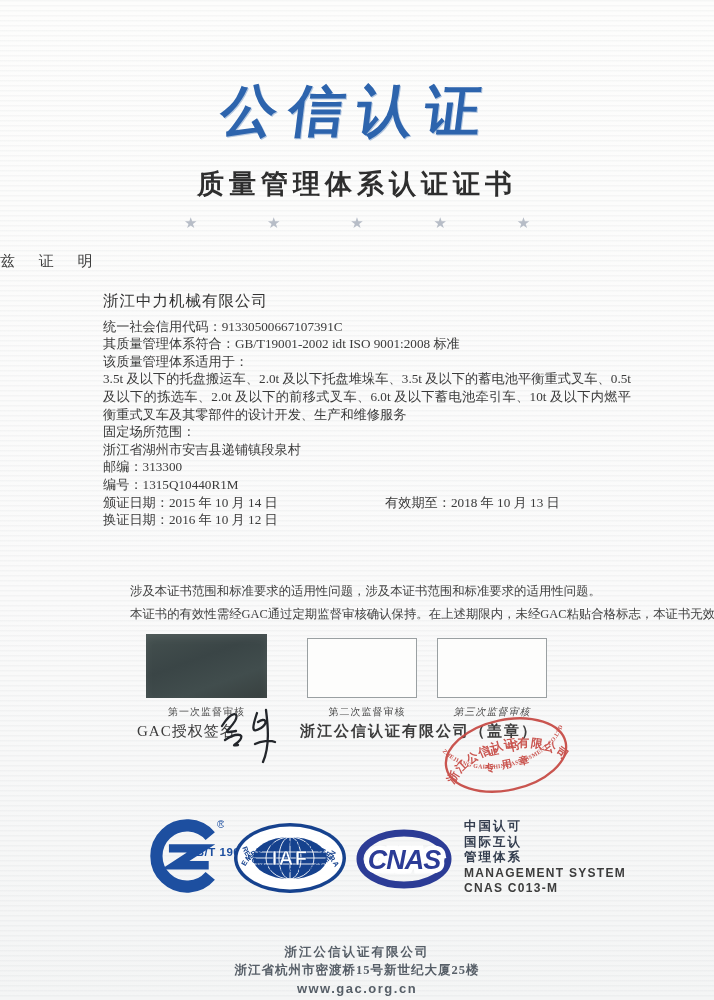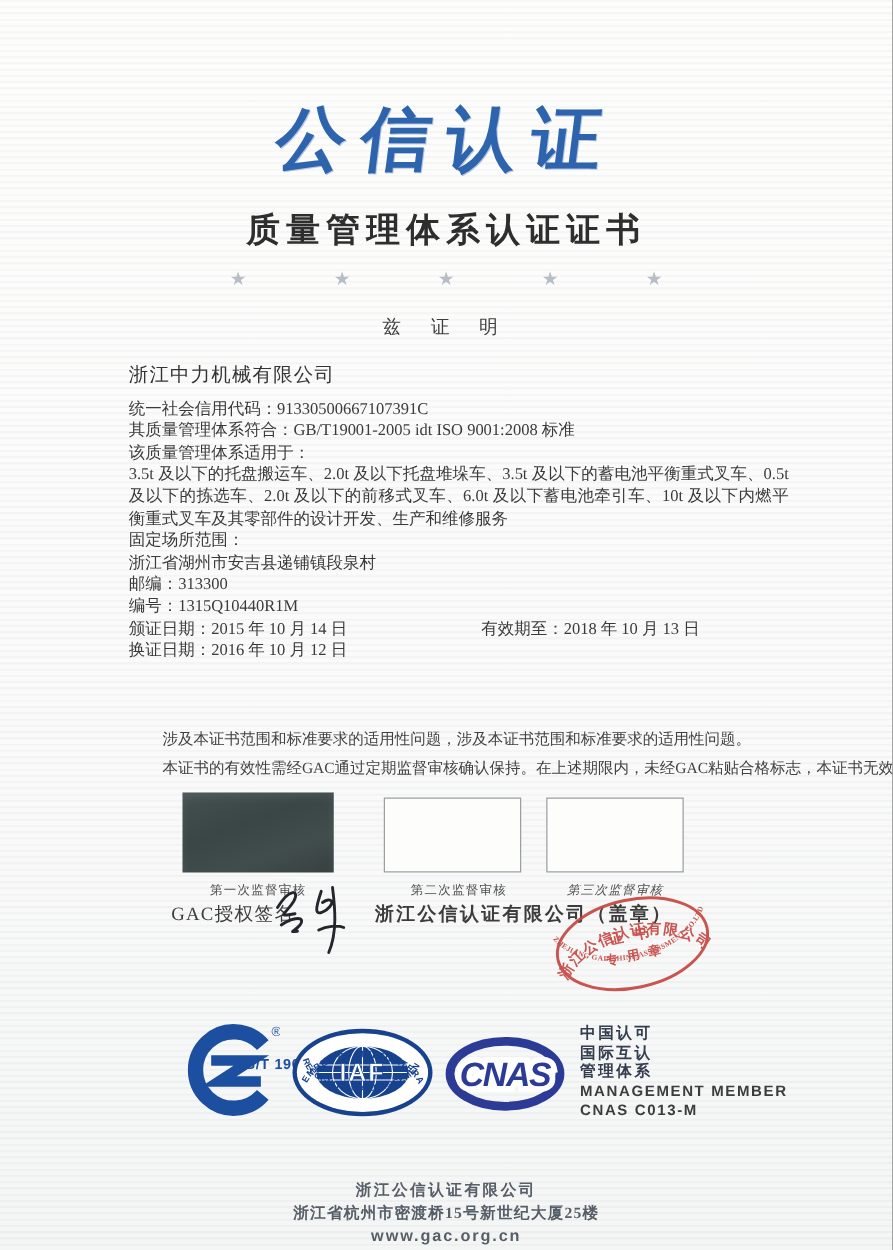--- a/index.html
+++ b/index.html
@@ -31,21 +31,21 @@
   .subtitle {
     margin-top:16px; font-weight:bold; font-size:27px;
     letter-spacing:5px; color:#2e2e2e;
   }
   .stars {
     margin-top:12px; font-size:15px; color:#b7bdc7;
     letter-spacing:33px; padding-left:33px;
   }
 
   
-  .declaration { top:252px; left:0; width:714px; text-align:center;
+  .declaration { top:252px; left:0; width:714px; 
     font-size:15px; letter-spacing:10px; color:#3f3f3f; }
 
   
   .info { top:292px; left:103px; width:528px; font-size:13.2px; line-height:17.6px; }
   .company-name { font-size:15.5px; letter-spacing:1px; margin-bottom:8px; color:#333; }
   .info .line { white-space:nowrap; }
   .scope { text-align:justify; }
   .dates-row { display:flex; }
   .issue-date { width:282px; }
 
@@ -99,21 +99,21 @@
     <div class="title">公信认证</div>
     <div class="subtitle">质量管理体系认证证书</div>
     <div class="stars">★ ★ ★ ★ ★</div>
   </div>
 
   <div class="abs declaration">兹 证 明</div>
 
   <div class="abs info">
     <div class="company-name">浙江中力机械有限公司</div>
     <div class="line">统一社会信用代码：91330500667107391C</div>
-    <div class="line">其质量管理体系符合：GB/T19001-2005 idt ISO 9001:2008 标准</div>
+    <div class="line">其质量管理体系符合：GB/T19001-2002 idt ISO 9001:2008 标准</div>
     <div class="line">该质量管理体系适用于：</div>
     <div class="scope">3.5t 及以下的托盘搬运车、2.0t 及以下托盘堆垛车、3.5t 及以下的蓄电池平衡重式叉车、0.5t 及以下的拣选车、2.0t 及以下的前移式叉车、6.0t 及以下蓄电池牵引车、10t 及以下内燃平衡重式叉车及其零部件的设计开发、生产和维修服务</div>
     <div class="line">固定场所范围：</div>
     <div class="line">浙江省湖州市安吉县递铺镇段泉村</div>
     <div class="line">邮编：313300</div>
     <div class="line">编号：1315Q10440R1M</div>
     <div class="dates-row">
       <div class="issue-date">颁证日期：2015 年 10 月 14 日</div>
       <div>有效期至：2018 年 10 月 13 日</div>
     </div>
@@ -204,21 +204,21 @@
       <ellipse cx="48" cy="33" rx="44" ry="26" fill="none" stroke="#2c3c96" stroke-width="7"></ellipse>
       <text x="48" y="43" font-size="27" font-weight="bold" font-style="italic" text-anchor="middle" fill="#ffffff" stroke="#ffffff" stroke-width="9" letter-spacing="-1" font-family="Liberation Sans, sans-serif">CNAS</text>
       <text x="48" y="43" font-size="27" font-weight="bold" font-style="italic" text-anchor="middle" fill="#2c3c96" letter-spacing="-1" font-family="Liberation Sans, sans-serif">CNAS</text>
     </svg>
   </div>
 
   <div class="abs accreditation">
     <div class="cn">中国认可</div>
     <div class="cn">国际互认</div>
     <div class="cn">管理体系</div>
-    <div class="en">MANAGEMENT MEMBER</div>
+    <div class="en">MANAGEMENT SYSTEM</div>
     <div class="en">CNAS C013-M</div>
   </div>
 
   <div class="abs footer">
     <div class="l1">浙江公信认证有限公司</div>
     <div class="l2">浙江省杭州市密渡桥15号新世纪大厦25楼</div>
     <div class="l3">www.gac.org.cn</div>
   </div>
 
 </div>

